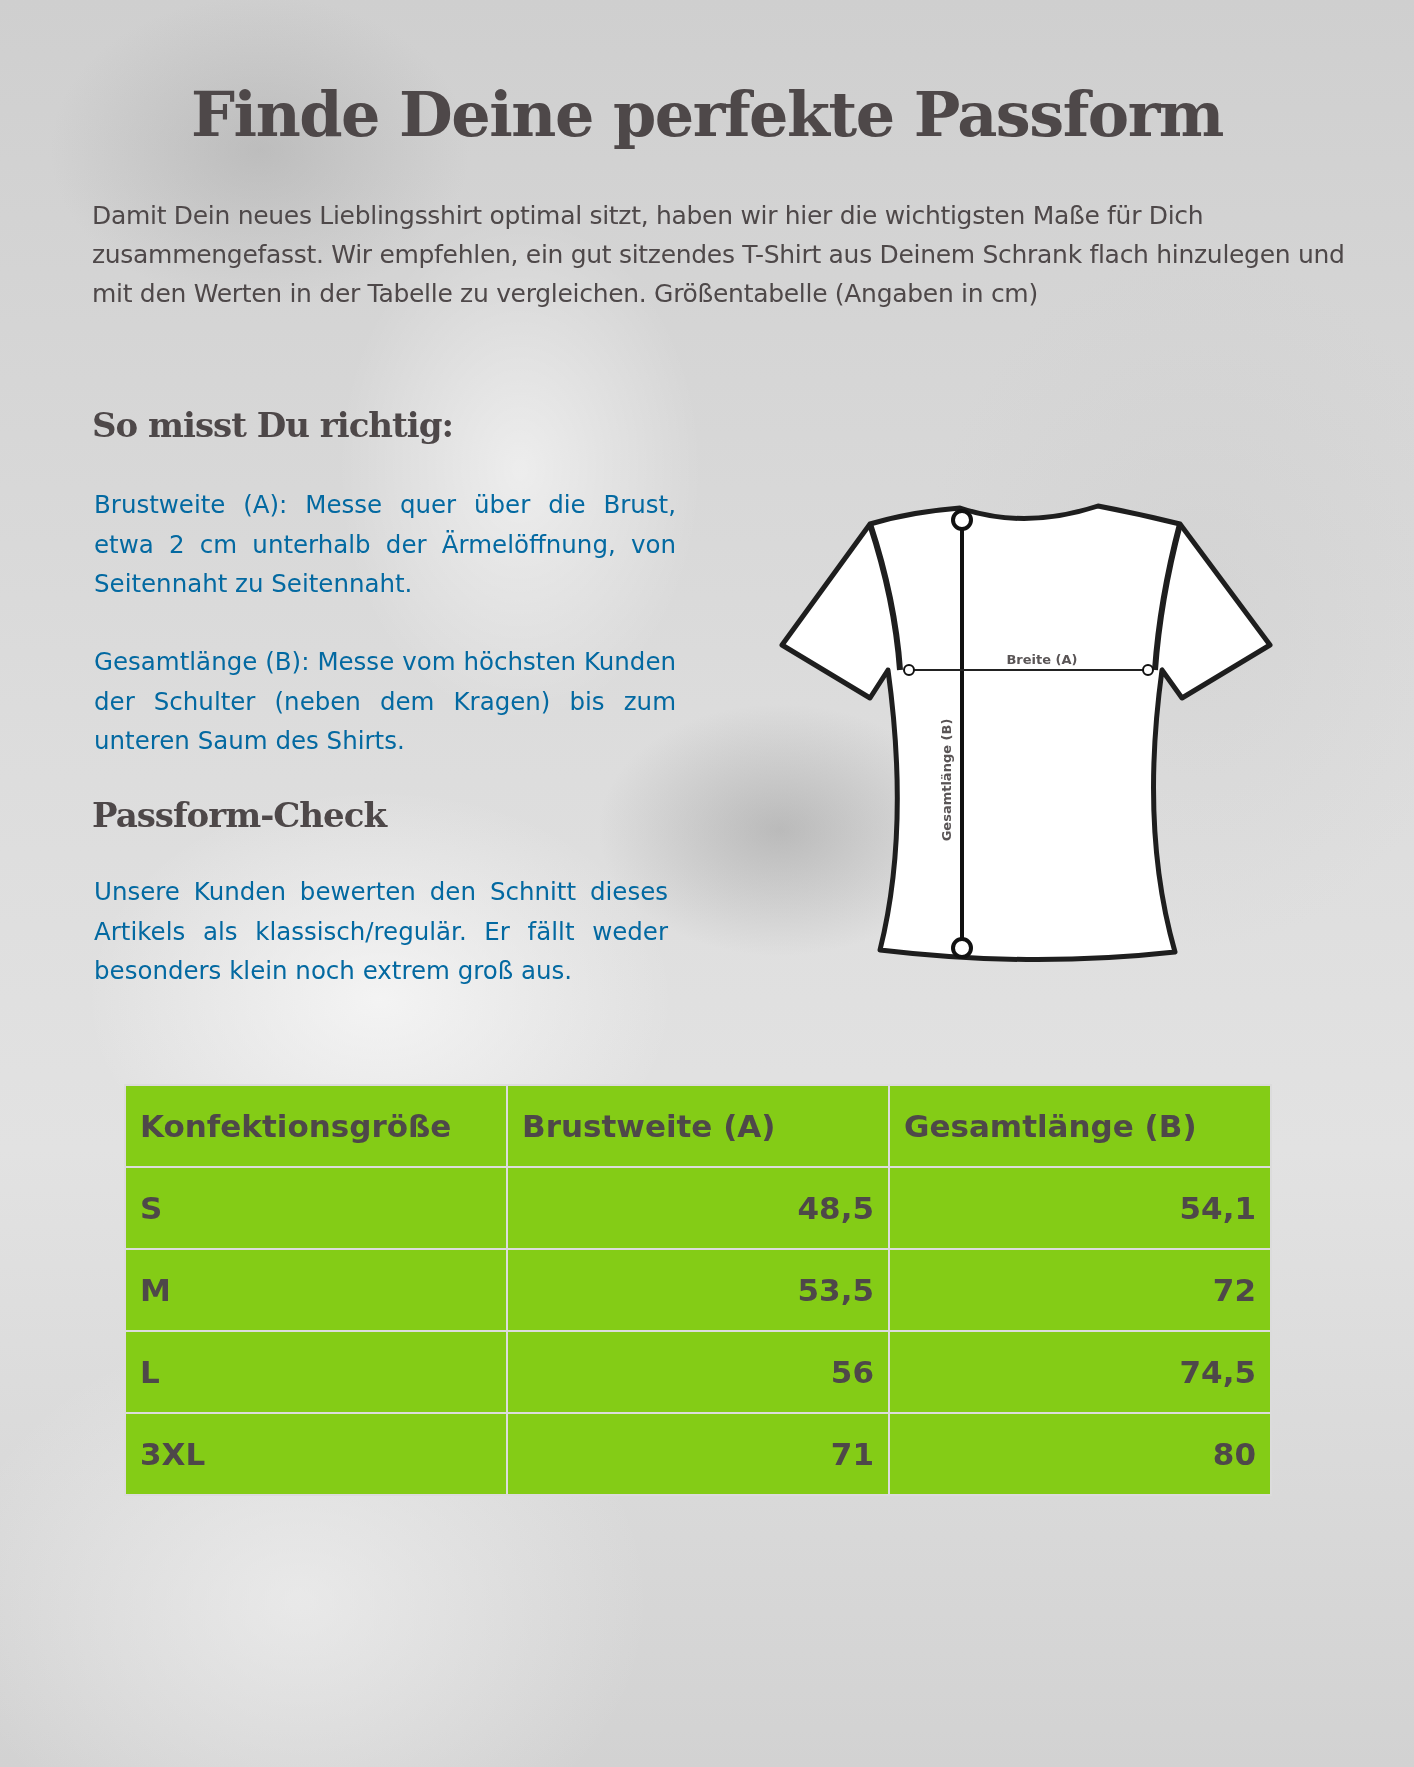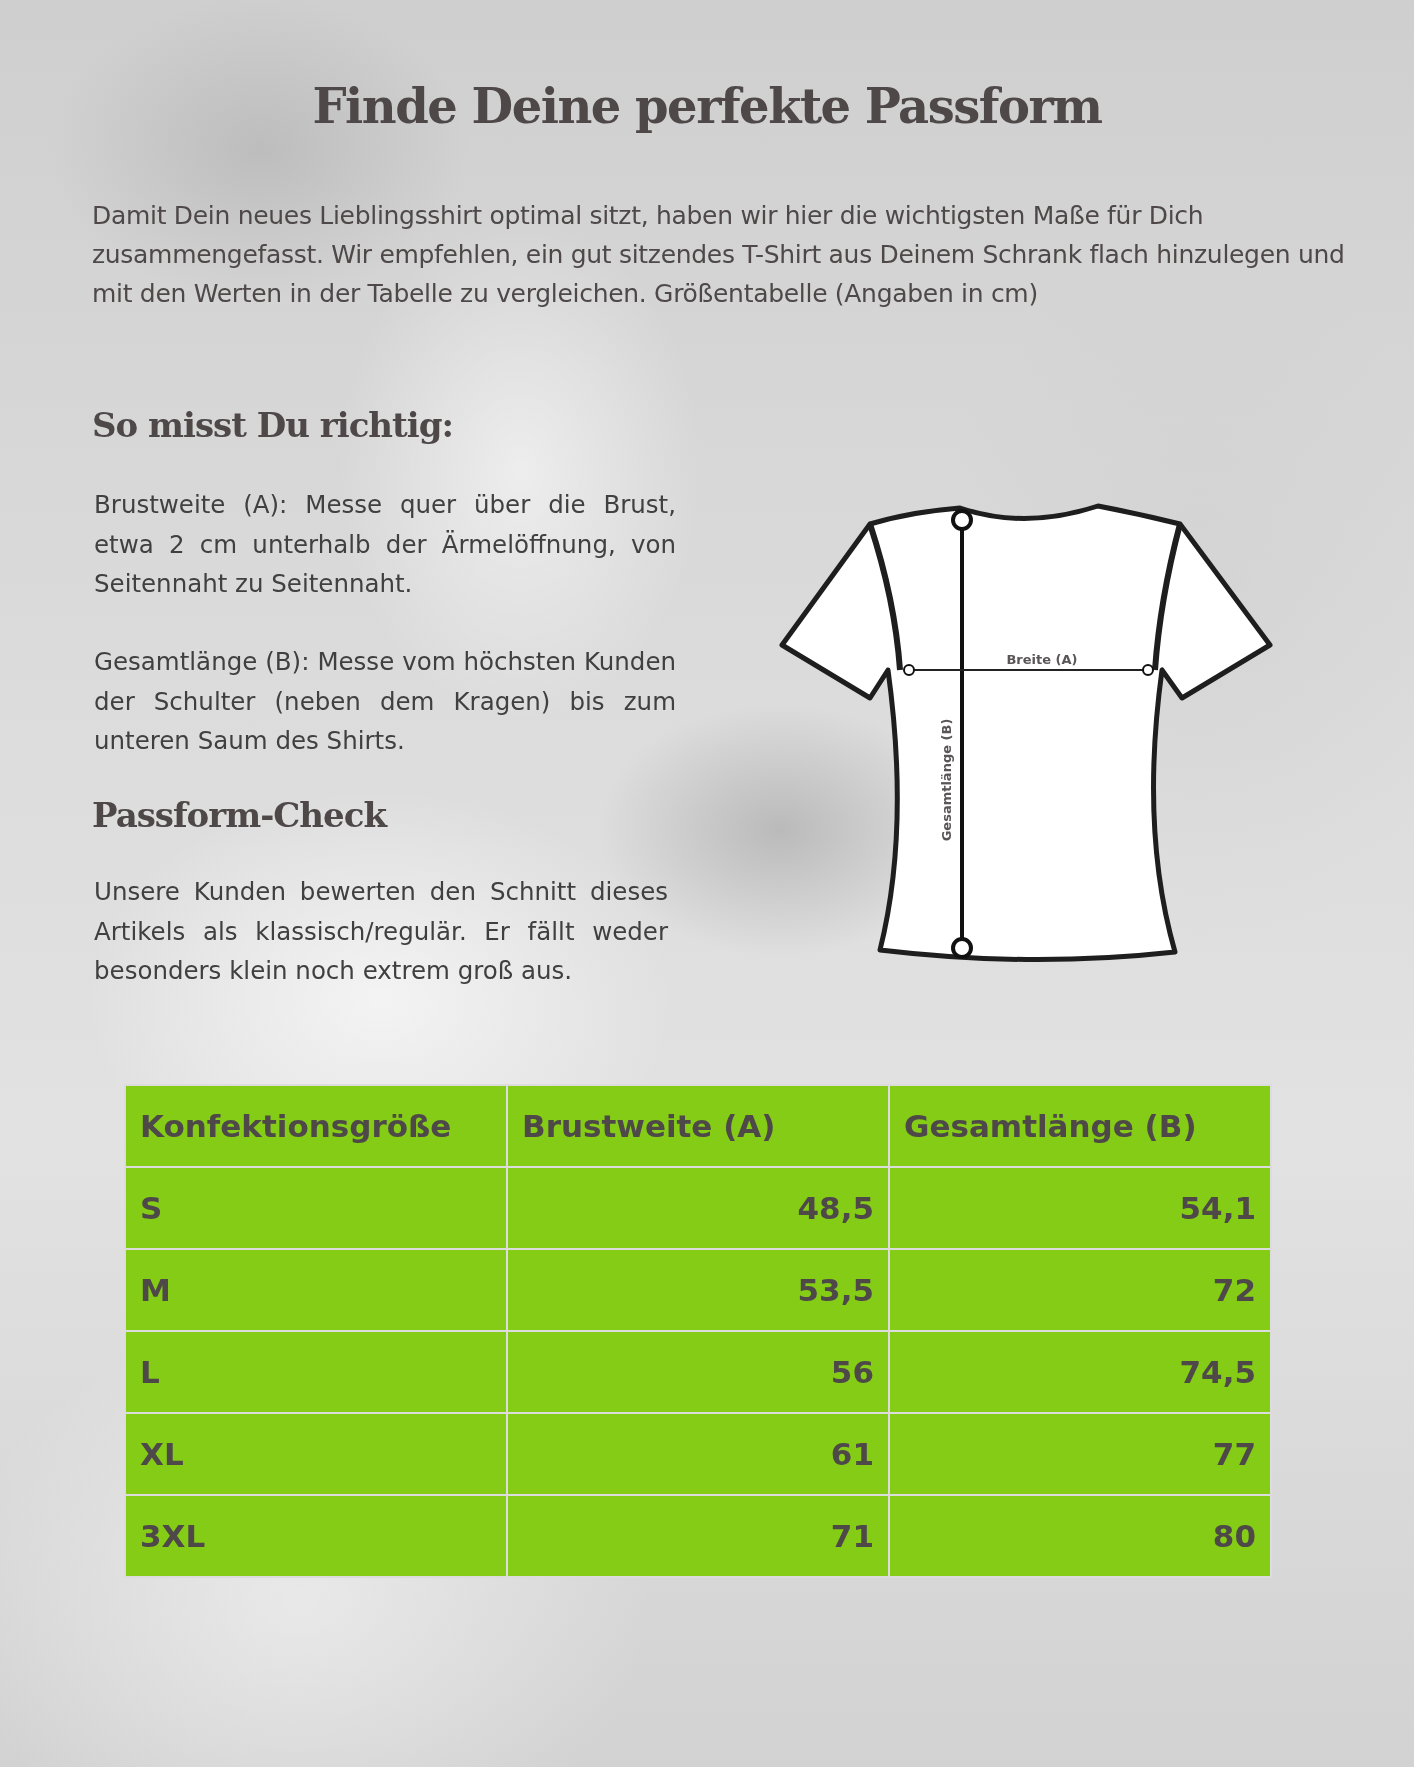--- a/index.html
+++ b/index.html
@@ -17,36 +17,36 @@
       radial-gradient(ellipse 420px 300px at 380px 1000px, rgba(250,250,250,0.75), rgba(250,250,250,0) 70%),
       radial-gradient(ellipse 260px 180px at 780px 830px, rgba(120,120,120,0.35), rgba(120,120,120,0) 70%),
       radial-gradient(ellipse 500px 400px at 300px 1600px, rgba(245,245,245,0.6), rgba(245,245,245,0) 70%),
       radial-gradient(ellipse 400px 500px at 1200px 600px, rgba(200,200,200,0.3), rgba(200,200,200,0) 70%),
       linear-gradient(180deg, #cfcfcf 0%, #dcdcdc 40%, #e2e2e2 65%, #d2d2d2 100%);
   }
   .title {
     position: absolute; left: 0; right: 0; top: 78px; z-index: 1;
     text-align: center;
     font-family: "DejaVu Serif", serif; font-weight: bold;
-    font-size: 48px; letter-spacing: -1.5px; color: #4e4849;
+    font-size: 62px; letter-spacing: -1.5px; color: #4e4849;
     margin: 0;
   }
   .intro {
     position: absolute; left: 92px; top: 196px; width: 1260px; z-index: 1;
     font-size: 25px; line-height: 39px; color: #4e4849; margin: 0;
     letter-spacing: -0.3px;
   }
   .h2 {
     position: absolute; left: 92px; z-index: 1;
     font-family: "DejaVu Serif", serif; font-weight: bold;
     font-size: 34px; letter-spacing: -1px; color: #4e4849; margin: 0; text-align: center;
   }
   .para {
     position: absolute; left: 94px; z-index: 1;
-    font-size: 24.5px; line-height: 39.5px; color: #404040;
+    font-size: 24.5px; line-height: 39.5px; color: #0369a1;
     text-align: justify; margin: 0;
   }
   .shirt {
     position: absolute; left: 770px; top: 490px; width: 520px; height: 500px; z-index: 1;
   }
   .shirt-label {
     font-family: "DejaVu Sans", sans-serif; font-weight: bold; fill: #5a5556;
   }
   .size-table {
     position: absolute; left: 124px; top: 1084px; z-index: 1;
@@ -131,23 +131,18 @@
       <td class="size">M</td>
       <td class="num">53,5</td>
       <td class="num">72</td>
     </tr>
     <tr>
       <td class="size">L</td>
       <td class="num">56</td>
       <td class="num">74,5</td>
     </tr>
     <tr>
-      <td class="size">XL</td>
-      <td class="num">61</td>
-      <td class="num">77</td>
-    </tr>
-    <tr>
       <td class="size">3XL</td>
       <td class="num">71</td>
       <td class="num">80</td>
     </tr>
   </tbody>
 </table>
 
 </body></html>

